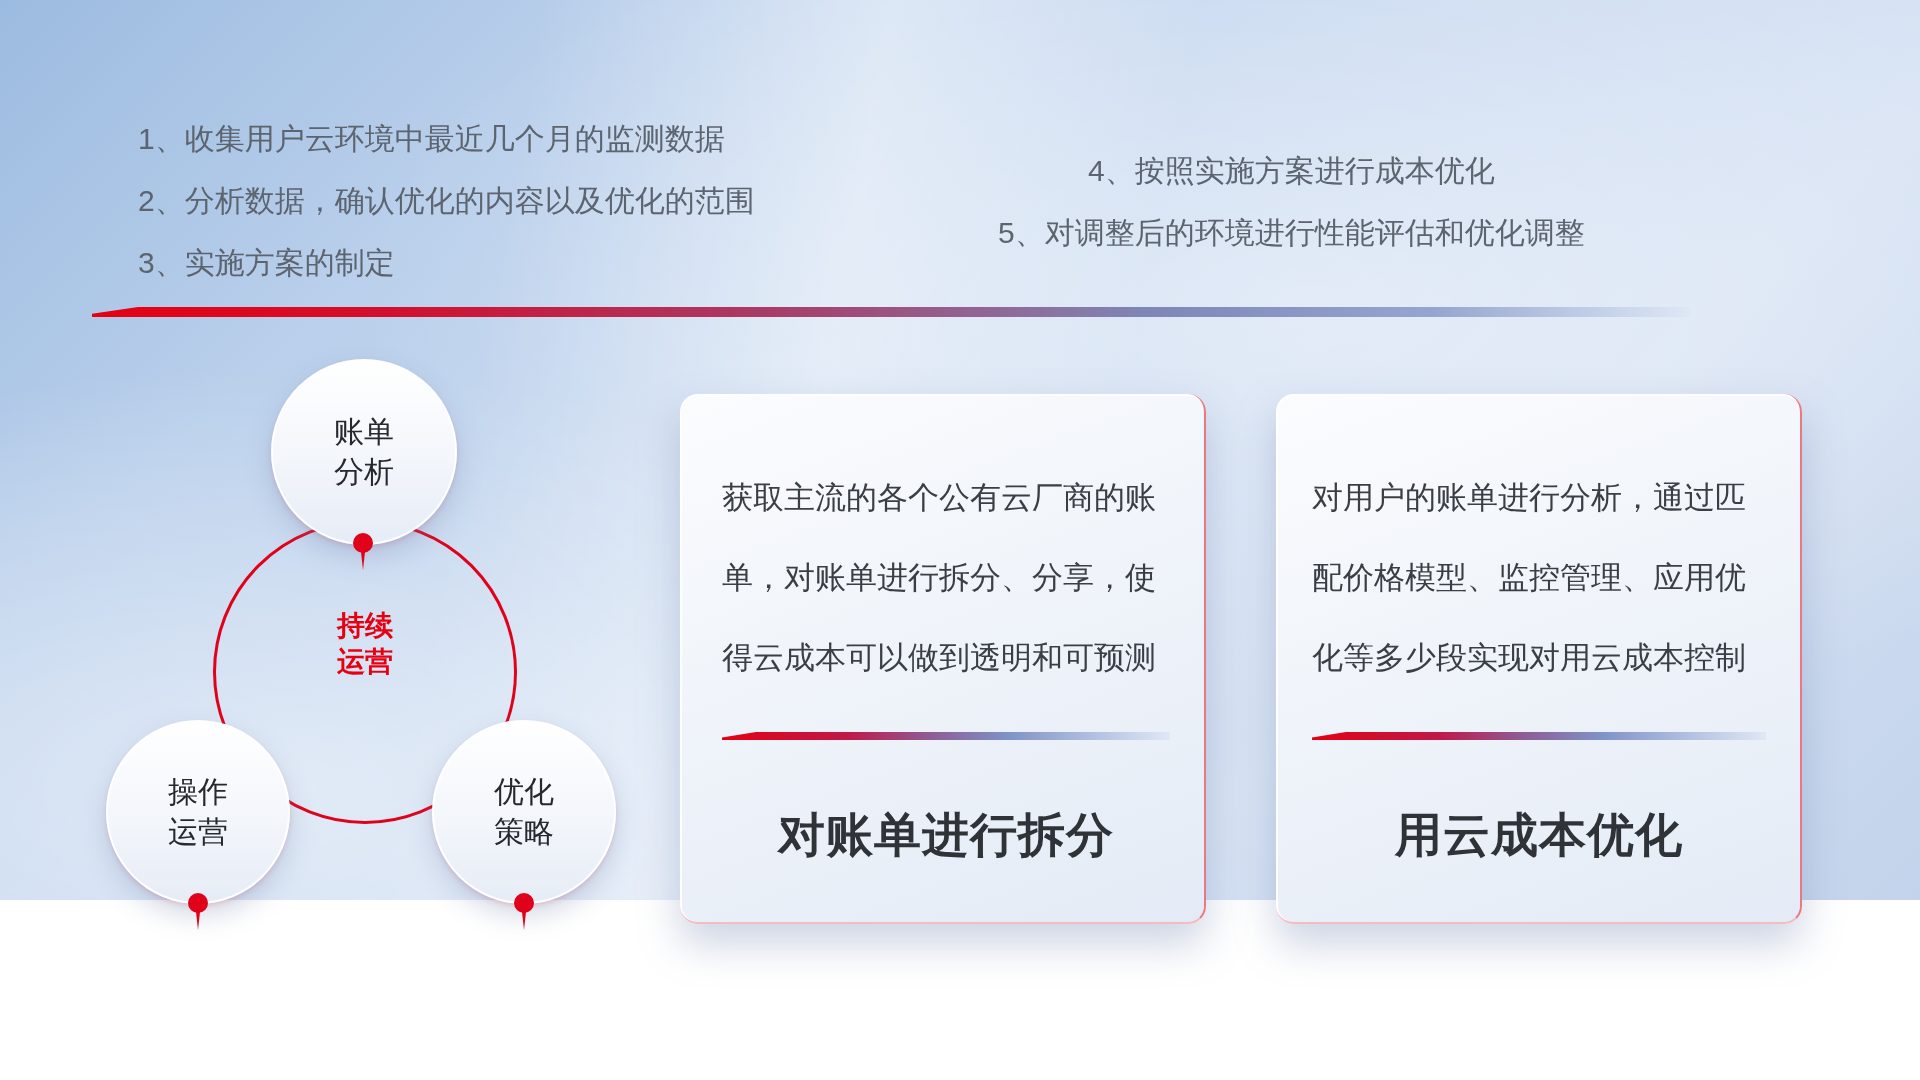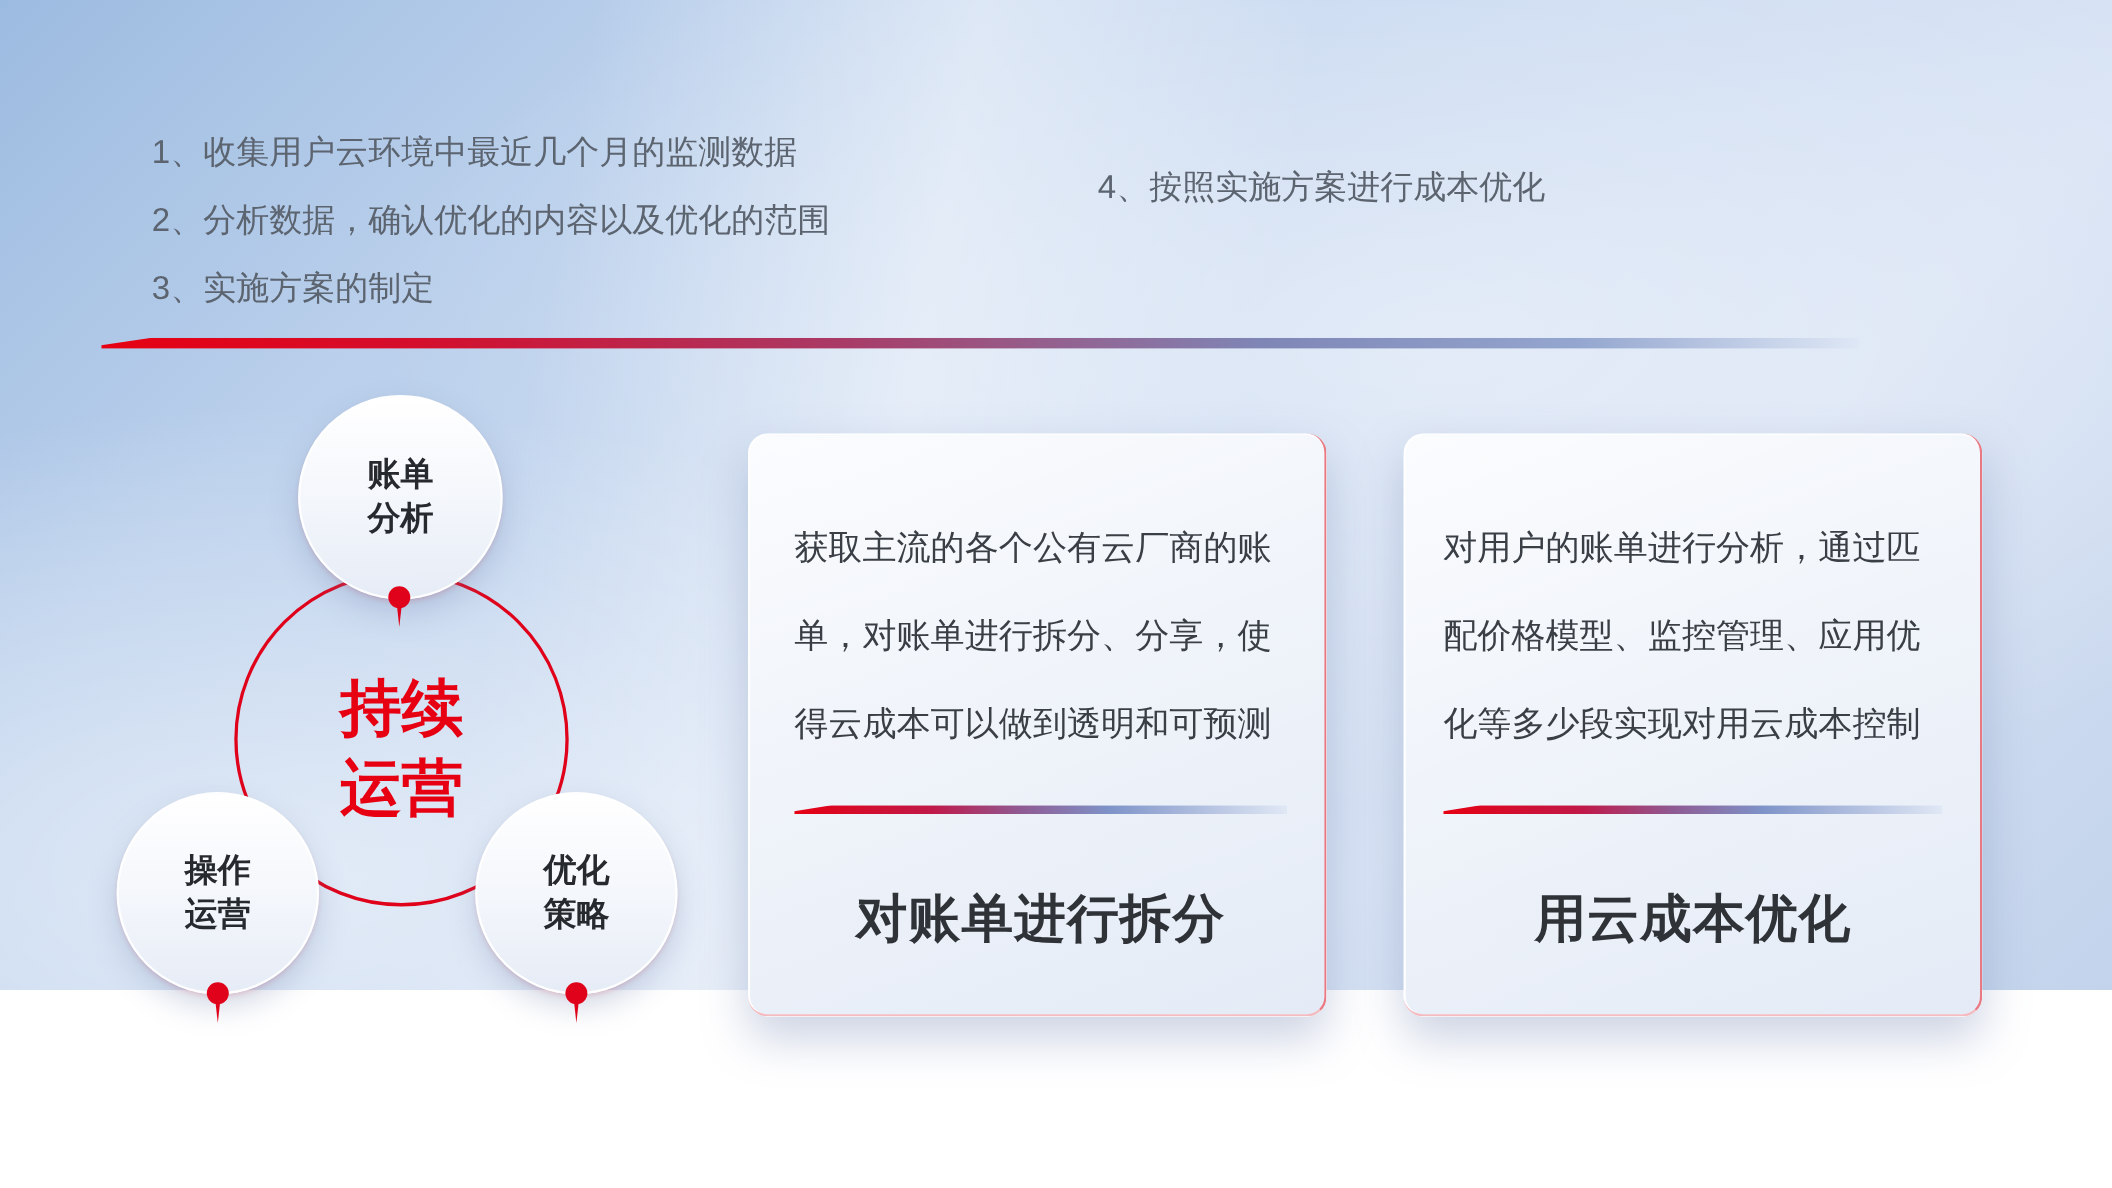--- a/index.html
+++ b/index.html
@@ -30,29 +30,29 @@
     clip-path:polygon(0 68%,46px 0,100% 0,100% 100%,0 100%);
   }
 
   
   .ring{
     position:absolute;left:213px;top:520px;width:304px;height:304px;
     border:3px solid #e0021a;border-radius:50%;box-sizing:border-box;
   }
   .center-label{
     position:absolute;left:265px;top:608px;width:200px;
-    text-align:center;color:#e60012;font-size:56px;font-weight:800;line-height:1.28;
+    text-align:center;color:#e60012;font-size:28px;font-weight:800;line-height:1.28;
   }
   .bubble{
     position:absolute;border-radius:50%;box-sizing:border-box;
     background:linear-gradient(180deg,#ffffff 0%,#f3f6fb 55%,#e6ecf6 100%);
     border:2px solid rgba(255,255,255,0.95);
     box-shadow:0 12px 26px rgba(120,135,175,0.30), 0 3px 6px -2px rgba(224,2,26,0.25);
     display:flex;align-items:center;justify-content:center;text-align:left;
-    color:#26292e;font-size:30px;font-weight:700;line-height:1.35;
+    color:#26292e;font-size:30px;font-weight:400;line-height:1.35;
   }
   .bubble-top{left:271px;top:359px;width:186px;height:186px;}
   .bubble-bl{left:106px;top:720px;width:184px;height:184px;}
   .bubble-br{left:432px;top:720px;width:184px;height:184px;}
   .dot{
     position:absolute;width:20px;height:20px;border-radius:50%;background:#e0021a;
   }
   .dot::after{
     content:"";position:absolute;left:50%;top:19px;transform:translateX(-50%);
     width:0;height:0;border-left:2px solid transparent;border-right:2px solid transparent;
@@ -96,20 +96,21 @@
 <div class="slide">
 
   <div class="steps steps-left">
     <div class="step">1、收集用户云环境中最近几个月的监测数据</div>
     <div class="step">2、分析数据，确认优化的内容以及优化的范围</div>
     <div class="step">3、实施方案的制定</div>
   </div>
 
   <div class="steps steps-right">
     <div class="step">4、按照实施方案进行成本优化</div>
+    <div class="step">5、对调整后的环境进行性能评估和优化调整</div>
   </div>
 
   <div class="divider"></div>
 
   <div class="ring"></div>
 
   <div class="center-label">
     <div>持续</div>
     <div>运营</div>
   </div>

